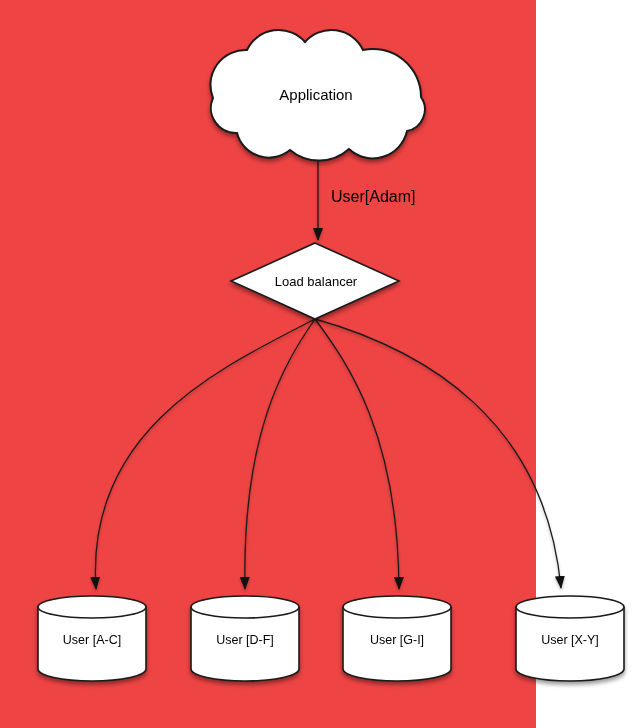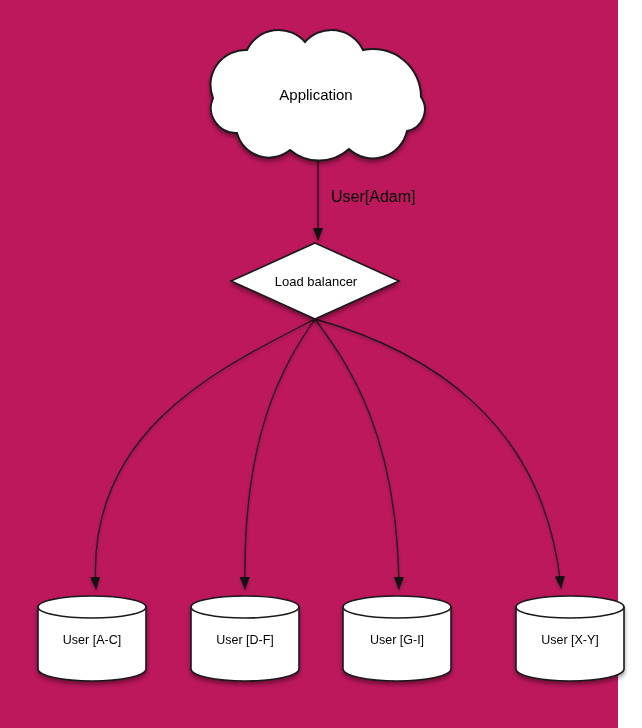--- a/index.html
+++ b/index.html
@@ -6,23 +6,23 @@
     margin: 0;
     padding: 0;
     background: #ffffff;
     width: 642px;
     height: 728px;
     overflow: hidden;
     font-family: "Liberation Sans", "DejaVu Sans", sans-serif;
   }
   .canvas {
     position: relative;
-    width: 618px;
+    width: 536px;
     height: 728px;
-    background: #be185d;
+    background: #ef4444;
   }
   svg { display: block; }
   .shape {
     filter: drop-shadow(0px 3px 2px rgba(0,0,0,0.40));
   }
   .edge {
     filter: drop-shadow(0px 2px 1.5px rgba(0,0,0,0.28));
   }
   .shape-fill {
     fill: #ffffff;

